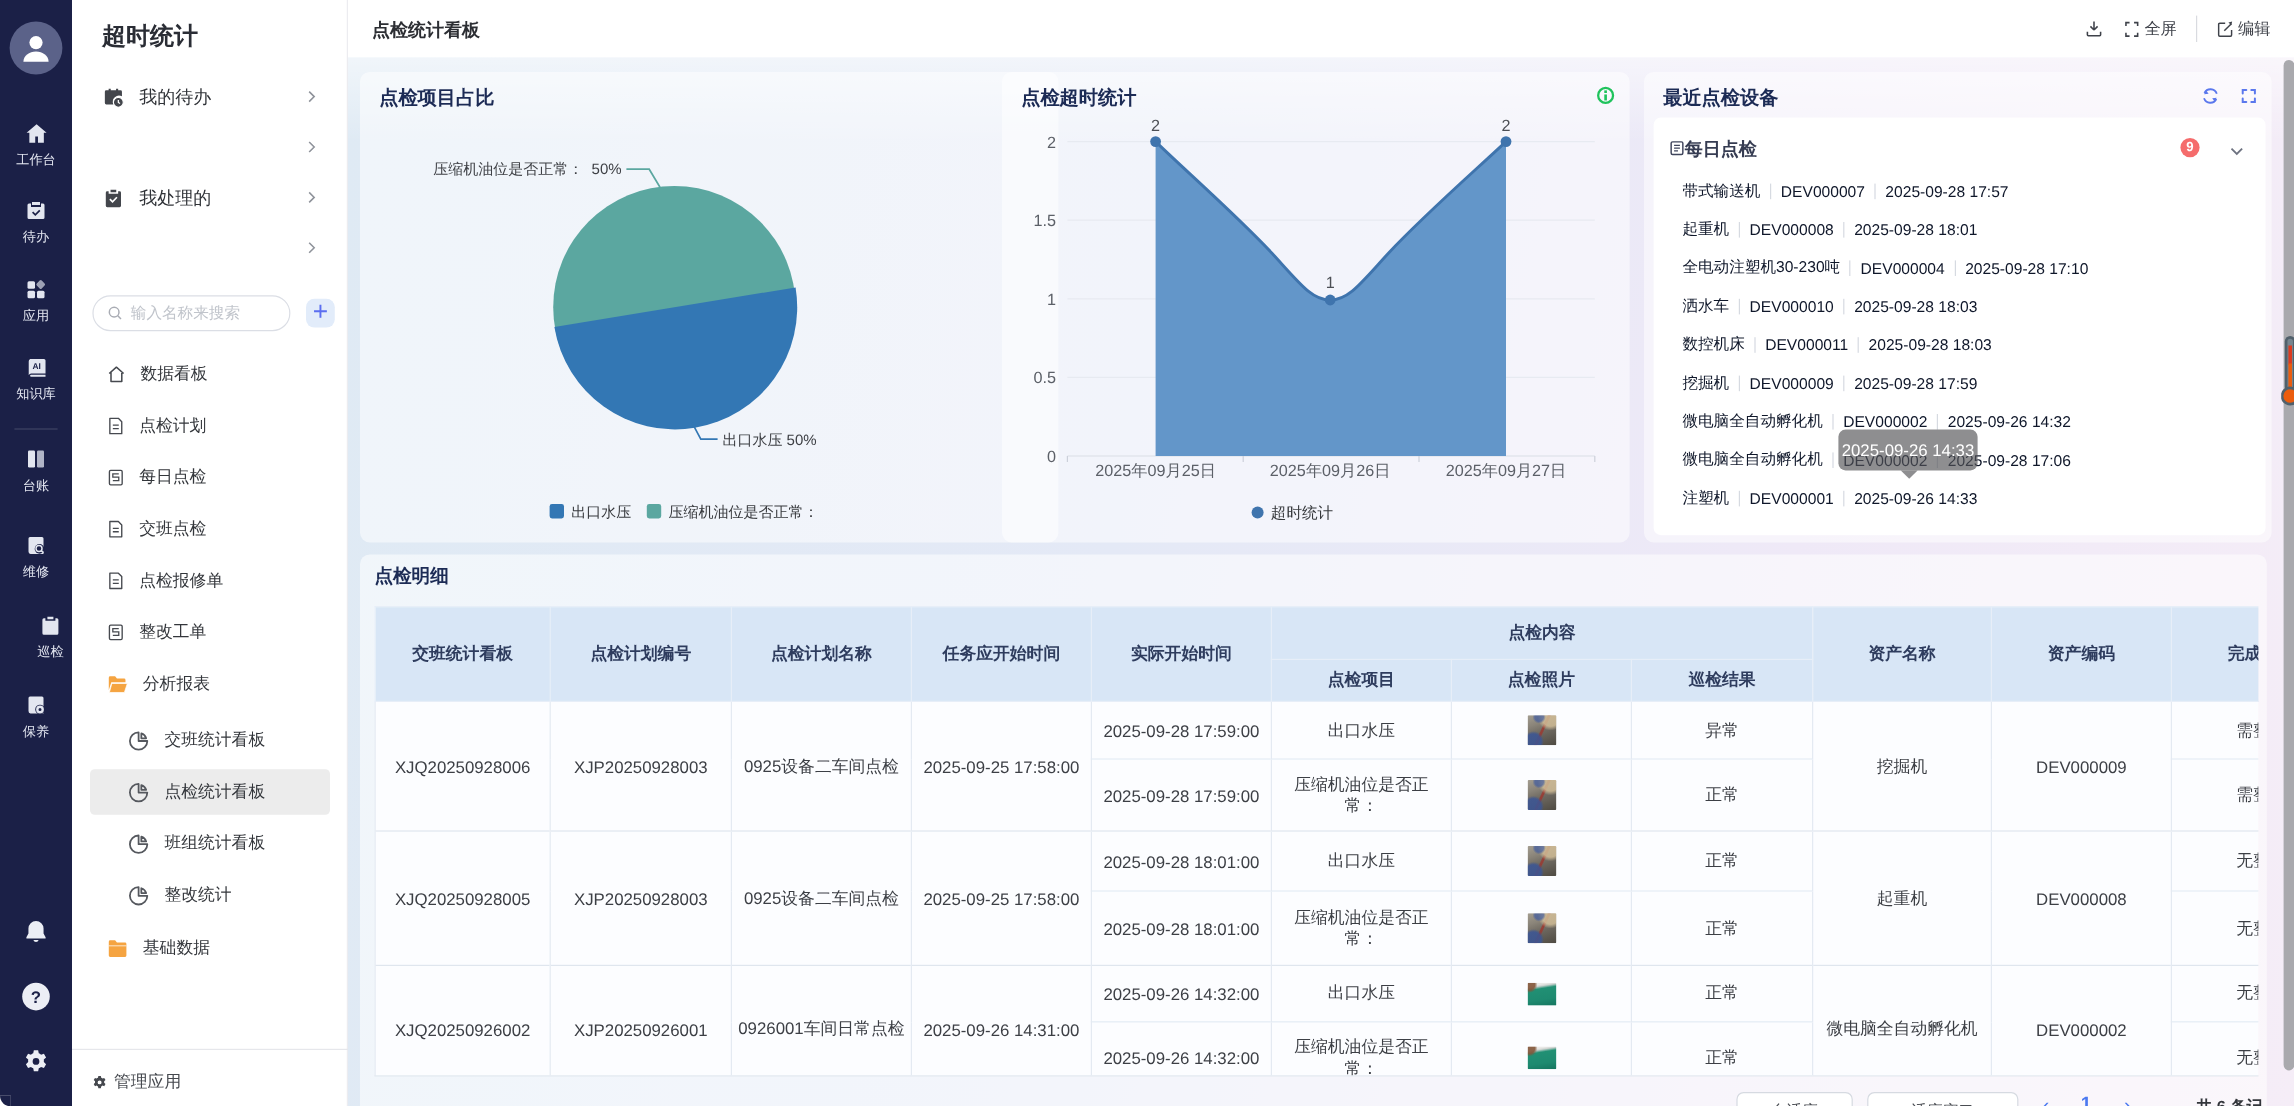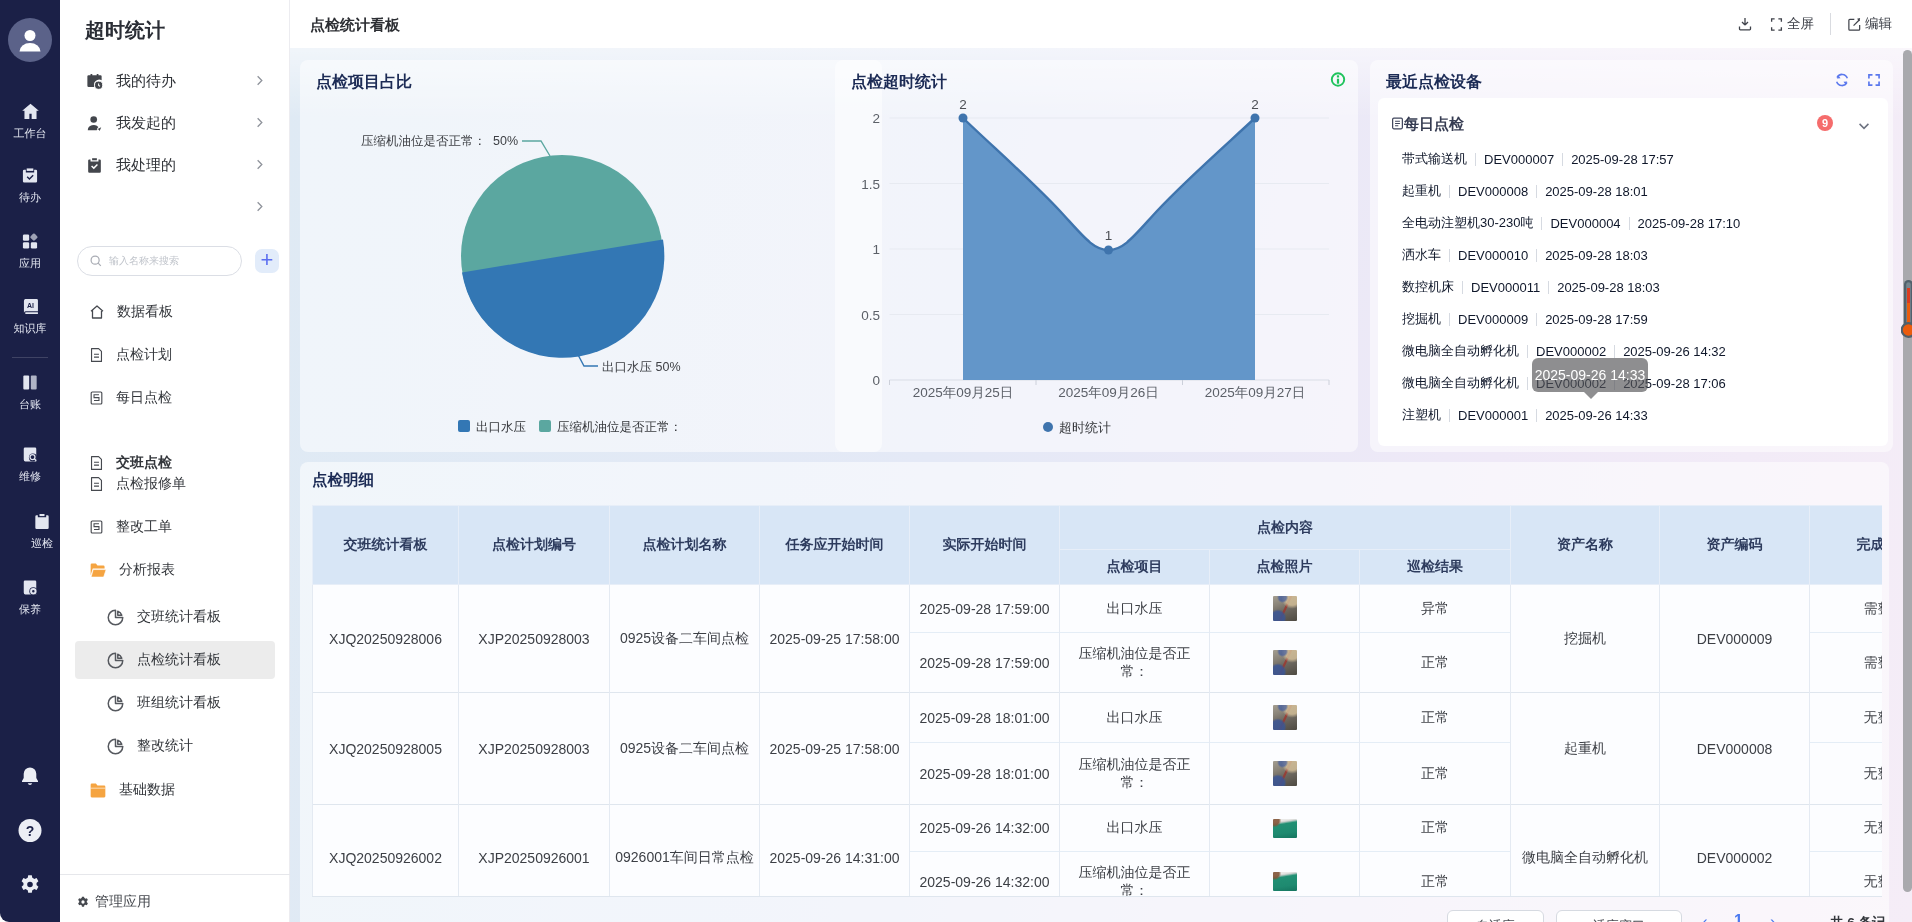--- a/index.html
+++ b/index.html
@@ -116,28 +116,20 @@
 </div>
 <div id="side">
  <div class="abs" style="left:25px;top:17px;font-size:20px;font-weight:600;color:#2a2d35;">超时统计</div>
  <div class="sitem" style="top:63px;">
   <svg width="19" height="19" viewBox="0 0 24 24">
         <path fill="#43464c" d="M7 2.5h2.2V5H7Zm7.8 0H17V5h-2.2Z"></path>
         <path fill="#43464c" d="M4.5 4h15A1.5 1.5 0 0 1 21 5.5v4.8a6.6 6.6 0 0 0-8.9 8.7H4.5A1.5 1.5 0 0 1 3 17.5v-12A1.5 1.5 0 0 1 4.5 4Z"></path>
         <circle cx="17.2" cy="16.7" r="5.2" fill="#43464c" stroke="#fff" stroke-width="1.2"></circle>
         <path d="M17.2 14.4v2.5l1.8 1.1" stroke="#fff" stroke-width="1.3" fill="none"></path>
       </svg>我的待办</div>
- <div class="sitem" style="top:105px;">
-  <svg width="19" height="19" viewBox="0 0 24 24">
-        <g fill="#43464c">
-          <circle cx="11" cy="7" r="4.2"></circle>
-          <path d="M3.5 20.5a7.5 6.6 0 0 1 13.4-4 5 5 0 0 0-2 4Z"></path>
-          <path d="m15.5 19.2 5-2.6-2 5-1-1.6Z"></path>
-        </g>
-      </svg>我发起的</div>
  <div class="sitem" style="top:147px;">
   <svg width="19" height="19" viewBox="0 0 24 24">
         <path fill="#43464c" d="M9 2.8h6v2.6H9Z"></path>
         <path fill="#43464c" d="M5.5 4.3H7v2.6h10V4.3h1.5A1.5 1.5 0 0 1 20 5.8v13.7A1.5 1.5 0 0 1 18.5 21h-13A1.5 1.5 0 0 1 4 19.5V5.8a1.5 1.5 0 0 1 1.5-1.5Z"></path>
         <path d="m8.3 12.5 2.8 2.8 4.6-4.7" stroke="#fff" stroke-width="1.8" fill="none"></path>
       </svg>我处理的</div>
  <svg class="chev" style="left:193px;top:74px;" width="13" height="13" viewBox="0 0 14 14">
       <path d="m5 2.5 4.5 4.5L5 11.5" stroke="#8f939b" stroke-width="1.4" fill="none"></path>
     </svg>
  <svg class="chev" style="left:193px;top:116px;" width="13" height="13" viewBox="0 0 14 14">
@@ -147,38 +139,38 @@
       <path d="m5 2.5 4.5 4.5L5 11.5" stroke="#8f939b" stroke-width="1.4" fill="none"></path>
     </svg>
  <svg class="chev" style="left:193px;top:200px;" width="13" height="13" viewBox="0 0 14 14">
       <path d="m5 2.5 4.5 4.5L5 11.5" stroke="#8f939b" stroke-width="1.4" fill="none"></path>
     </svg>
  <div class="abs" style="left:17px;top:246px;width:165px;height:30px;border:1px solid #dbdee5;border-radius:15px;background:#fff;display:flex;align-items:center;padding-left:11px;">
   <svg width="14" height="14" viewBox="0 0 16 16">
         <circle cx="7" cy="7" r="4.6" fill="none" stroke="#a9acb4" stroke-width="1.4"></circle>
         <path d="m10.5 10.5 3 3" stroke="#a9acb4" stroke-width="1.4"></path>
       </svg>
-  <span style="font-size:10px;color:#c0c4cb;margin-left:6px;">输入名称来搜索</span>
+  <span style="font-size:13px;color:#c0c4cb;margin-left:6px;">输入名称来搜索</span>
  </div>
  <div class="abs" style="left:195px;top:249px;width:24px;height:24px;border-radius:7px;background:#e2ecfa;color:#5b6ef0;font-size:22px;font-weight:300;text-align:center;line-height:22px;">+</div>
  <div class="mitem" style="top:293px;">
   <svg width="18" height="18" viewBox="0 0 24 24">
         <path d="M4 11 12 4l8 7m-14-1.5V20h12v-9.5" fill="none" stroke="#46494f" stroke-width="1.7" stroke-linejoin="round"></path>
       </svg>数据看板</div>
  <div class="mitem" style="top:336px;">
   <svg width="17" height="18" viewBox="0 0 24 24">
         <path d="M5 3h10l4 4v14H5Z" fill="none" stroke="#46494f" stroke-width="1.6" stroke-linejoin="round"></path>
         <path d="M8.5 11h7m-7 4h7" stroke="#46494f" stroke-width="1.5"></path>
       </svg>点检计划</div>
  <div class="mitem" style="top:379px;">
   <svg width="17" height="18" viewBox="0 0 24 24">
         <rect x="4.5" y="3.5" width="15" height="17" rx="1.5" fill="none" stroke="#46494f" stroke-width="1.6"></rect>
         <path d="M15.5 7.5h-7v4h7v4h-7" stroke="#46494f" stroke-width="1.5" fill="none"></path>
       </svg>每日点检</div>
- <div class="mitem" style="top:444px;font-weight:bold;">
+ <div class="mitem" style="top:422px;">
   <svg width="17" height="18" viewBox="0 0 24 24">
         <path d="M5 3h10l4 4v14H5Z" fill="none" stroke="#46494f" stroke-width="1.6" stroke-linejoin="round"></path>
         <path d="M8.5 11h7m-7 4h7" stroke="#46494f" stroke-width="1.5"></path>
       </svg>交班点检</div>
  <div class="mitem" style="top:465px;">
   <svg width="17" height="18" viewBox="0 0 24 24">
         <path d="M5 3h10l4 4v14H5Z" fill="none" stroke="#46494f" stroke-width="1.6" stroke-linejoin="round"></path>
         <path d="M8.5 11h7m-7 4h7" stroke="#46494f" stroke-width="1.5"></path>
       </svg>点检报修单</div>
  <div class="mitem" style="top:508px;">

